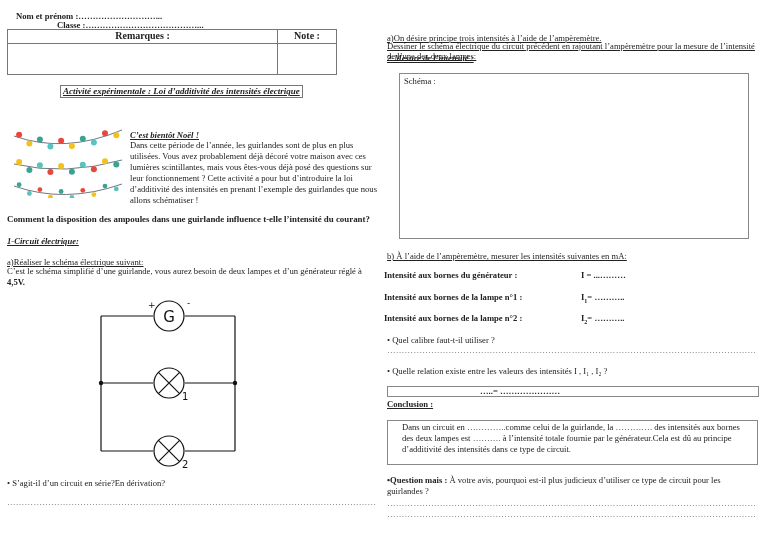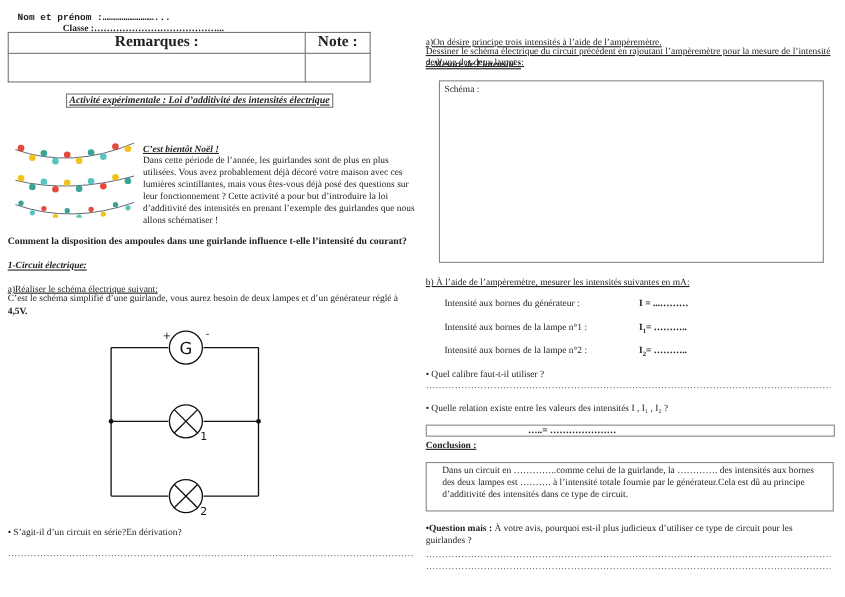--- a/index.html
+++ b/index.html
@@ -2,24 +2,24 @@
 <html><head>
 <meta charset="utf-8">
 <style>
   * { box-sizing: border-box; margin: 0; padding: 0; }
   html, body { width: 768px; height: 543px; background: #ffffff; overflow: hidden; }
   body { font-family: "Liberation Serif", "DejaVu Serif", serif; font-size: 8.6px; color: #222; position: relative; line-height: 1.25; }
   .abs { position: absolute; }
   .dots { color: #555; white-space: nowrap; overflow: hidden; letter-spacing: 0.2px; }
 
   
-  #name-line { left: 16px; top: 11px; font-weight: bold; font-family: Liberation Mono, monospace; }
+  #name-line { left: 16px; top: 11px; font-weight: bold; }
   #class-line { left: 16px; top: 20px; font-weight: bold; margin-left: 41px; }
   #grade-table { left: 7px; top: 29px; width: 330px; height: 46px; border: 1px solid #777; border-collapse: collapse; }
-  #grade-table td, #grade-table th { border: 1px solid #777; font-weight: bold; font-size: 14px; }
+  #grade-table td, #grade-table th { border: 1px solid #777; font-weight: bold; font-size: 10px; }
   #grade-table th { height: 11px; font-weight: bold; }
   #title-box { left: 60px; top: 85px; border: 1px solid #777; padding: 0 2px; font-weight: bold; font-style: italic; text-decoration: underline; font-size: 9px; }
 
   #garland { left: 10px; top: 126px; width: 112px; height: 72px; }
   #noel-heading { left: 130px; top: 130px; font-style: italic; font-weight: bold; text-decoration: underline; text-align: center; }
   #noel-text { left: 130px; top: 140px; width: 252px; line-height: 11px; }
   #main-question { left: 7px; top: 214px; font-weight: bold; font-size: 8.9px; white-space: nowrap; }
 
   #sec1-title { left: 7px; top: 236px; font-weight: bold; font-style: italic; text-decoration: underline; }
   #sec1-a { left: 7px; top: 257px; text-decoration: underline; }
@@ -30,21 +30,21 @@
   #q-series { left: 7px; top: 478px; }
   #ans-series { left: 7px; top: 497px; width: 370px; }
 
   
   #sec2-title { left: 387px; top: 9px; font-weight: bold; font-style: italic; text-decoration: underline; margin-top: 44px; }
   #sec2-a1 { left: 387px; top: 33px; text-decoration: underline; }
   #sec2-a2 { left: 387px; top: 42px; width: 370px; text-decoration: underline; line-height: 9.5px; }
   #schema-box { left: 399px; top: 73px; width: 350px; height: 166px; border: 1px solid #888; padding: 2px 4px; }
 
   #sec2-b { left: 387px; top: 251px; text-decoration: underline; }
-  .meas-label { left: 404px; }
+  .meas-label { left: 384px; font-weight: bold; }
   .meas-val { left: 581px; font-weight: bold; }
   #m1-l { top: 270px; } #m1-v { top: 270px; }
   #m2-l { top: 292px; } #m2-v { top: 292px; }
   #m3-l { top: 313px; } #m3-v { top: 313px; }
   sub { font-size: 6px; }
 
   #q-calibre { left: 387px; top: 335px; }
   #ans-calibre { left: 387px; top: 345px; width: 368px; }
   #q-relation { left: 387px; top: 366px; }
   #relation-box { left: 387px; top: 386px; width: 372px; height: 11px; border: 1px solid #888; }

